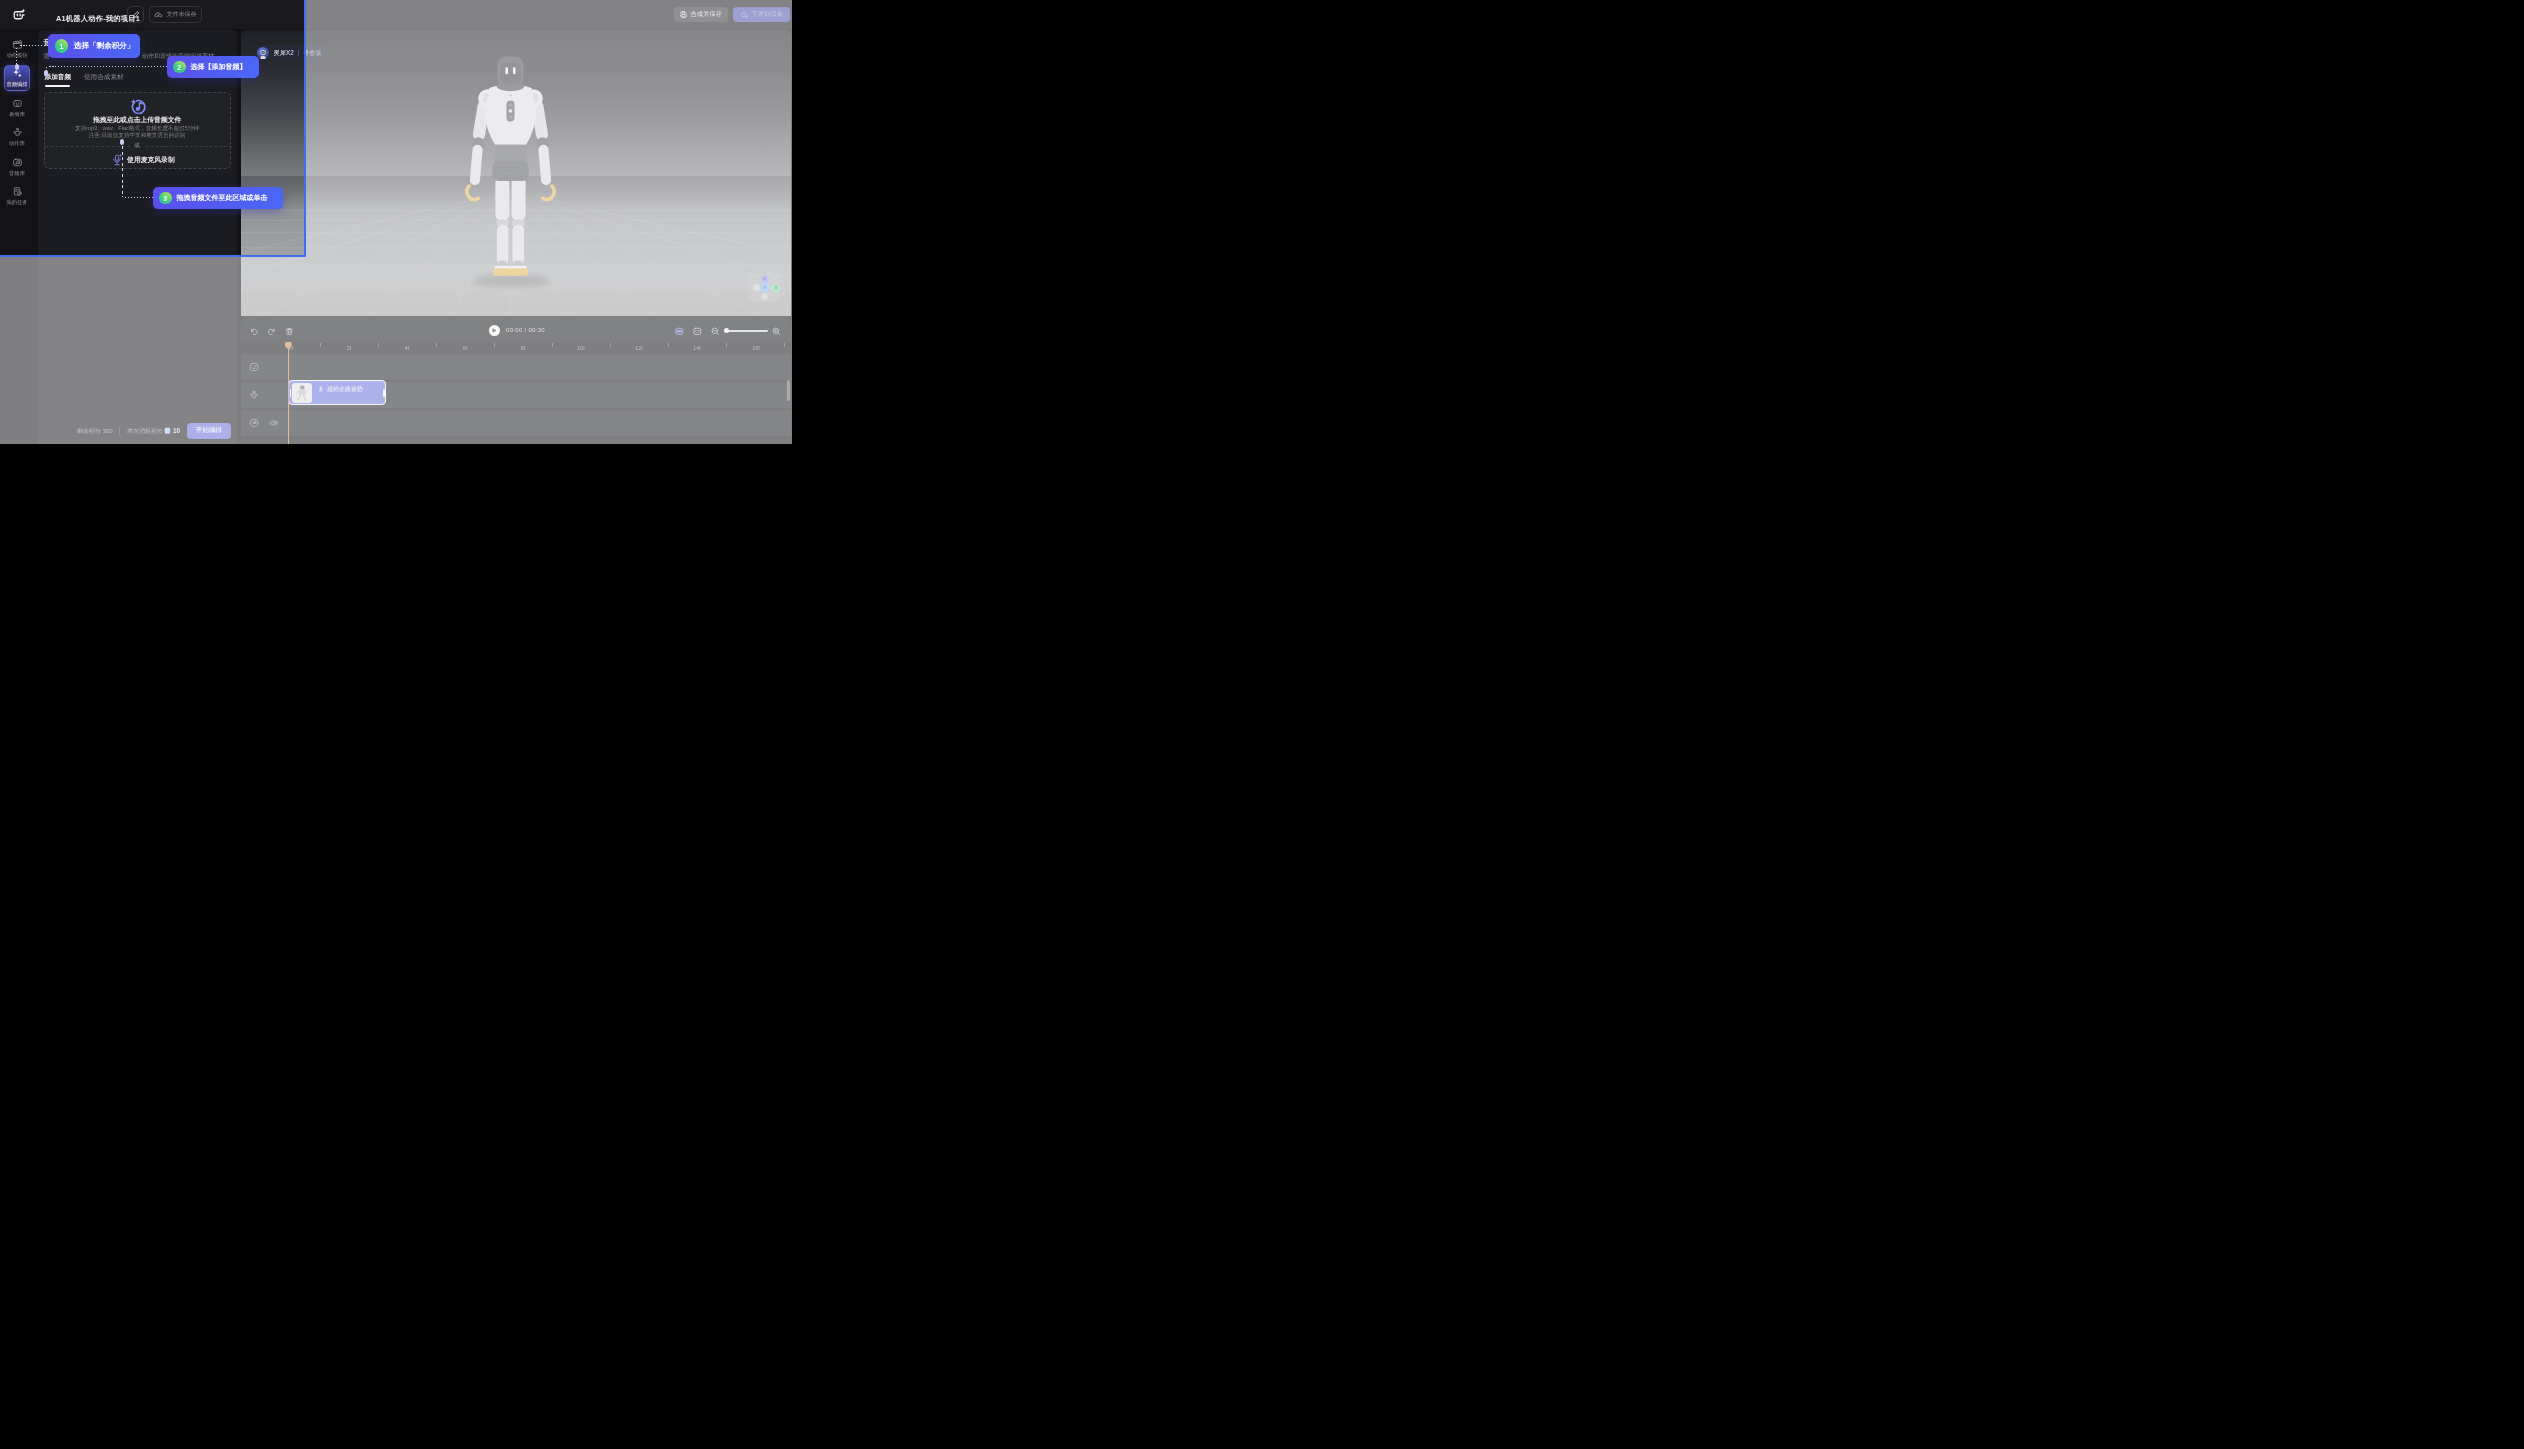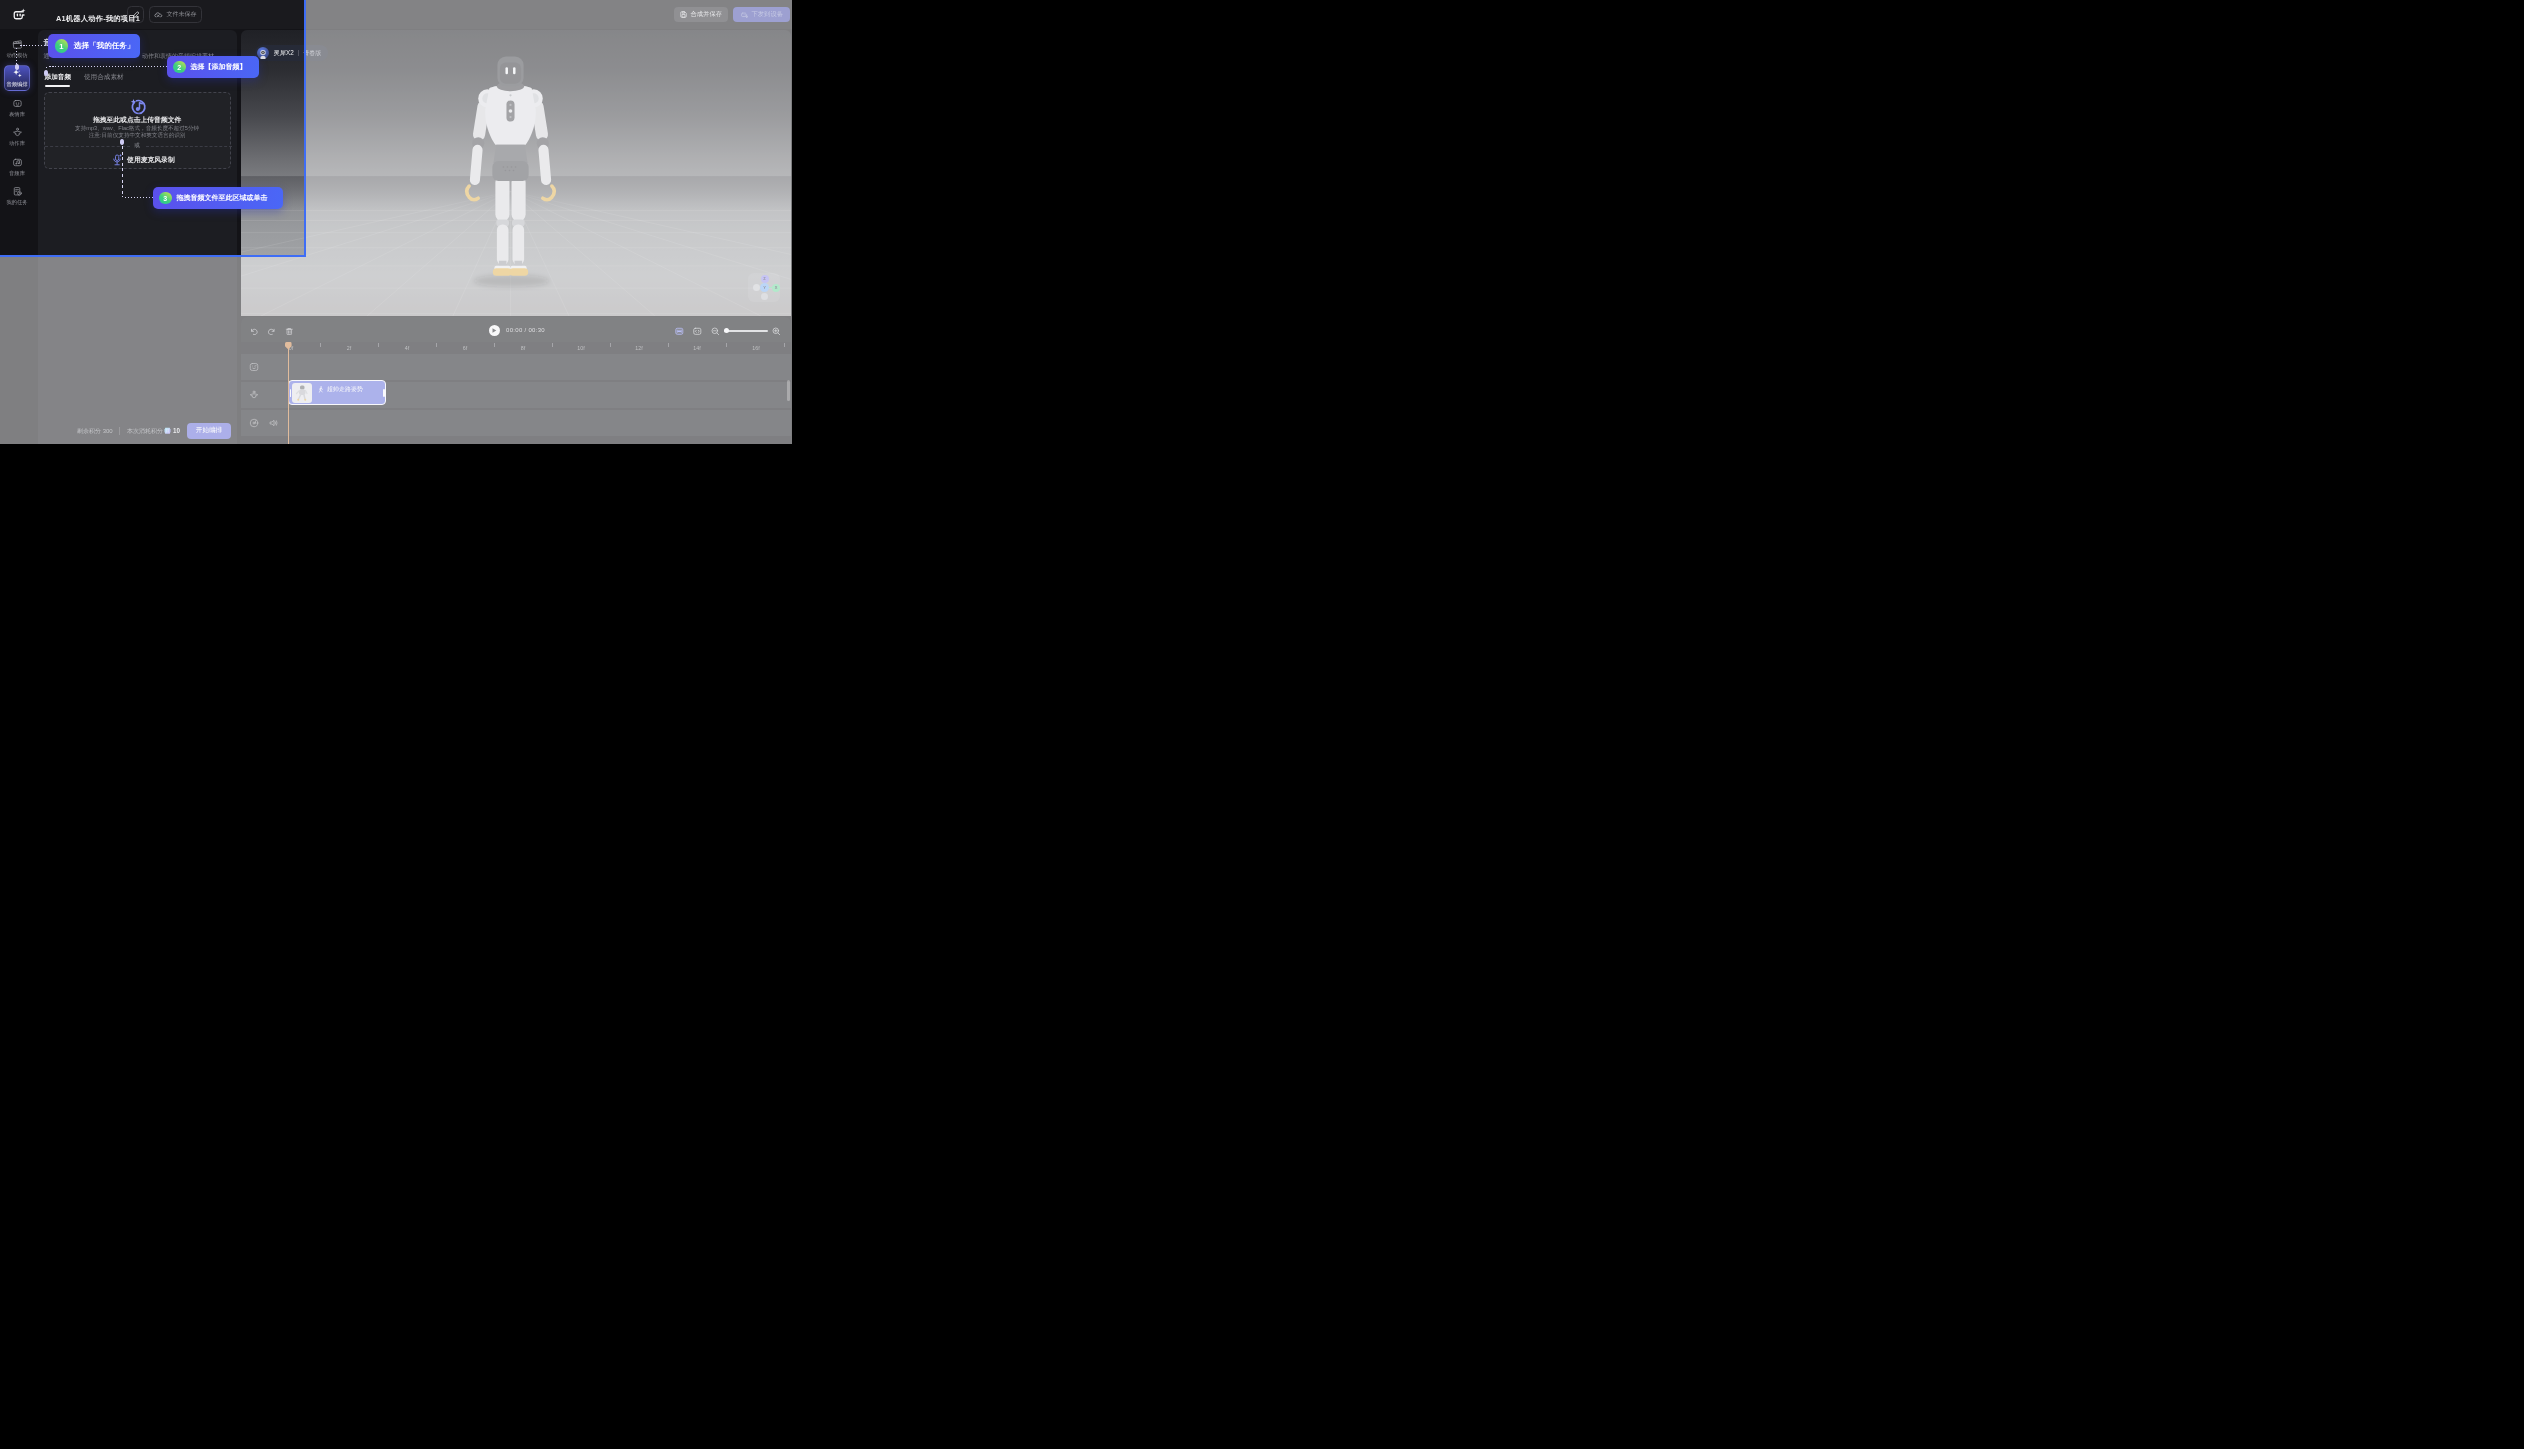--- a/index.html
+++ b/index.html
@@ -514,21 +514,21 @@
   <div class="conn conn-dot" style="left:14.6px;top:64px;"></div>
   <div class="conn dot-h" style="left:49px;top:66px;width:118px;"></div>
   <div class="conn dot-v" style="left:46px;top:67px;height:2.5px;"></div>
   <div class="conn conn-dot" style="left:44px;top:70px;"></div>
   <div class="conn conn-dot" style="left:120px;top:139px;"></div>
   <div class="conn dash-v" style="left:122px;top:146px;height:51px;"></div>
   <div class="conn dot-h" style="left:125px;top:197px;width:28px;"></div>
 
   <div class="tip" style="left:48px;top:34px;width:92px;height:24px;padding-left:6.6px;gap:5.6px;font-size:7.6px;">
     <div class="tip-badge" style="width:13.6px;height:13.6px;font-size:7.6px;">1</div>
-    <span>选择「我的任务」</span>
+    <span>选择「剩余积分」</span>
   </div>
   <div class="tip" style="left:167px;top:56px;width:92px;height:22px;padding-left:6px;gap:5px;font-size:7px;">
     <div class="tip-badge" style="width:12.6px;height:12.6px;font-size:7px;">2</div>
     <span>选择【添加音频】</span>
   </div>
   <div class="tip" style="left:153px;top:187px;width:130px;height:22px;padding-left:6px;gap:5px;font-size:7px;">
     <div class="tip-badge" style="width:12.6px;height:12.6px;font-size:7px;">3</div>
     <span>拖拽音频文件至此区域或单击</span>
   </div>
 

